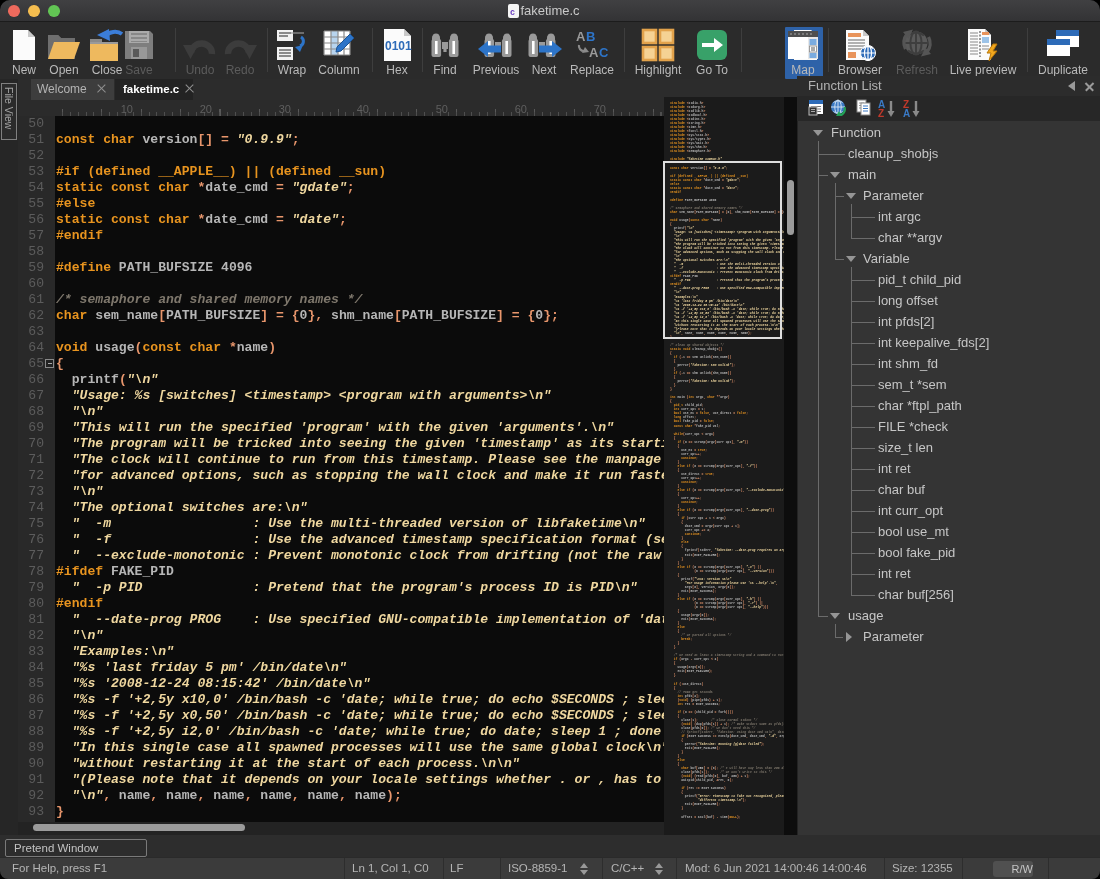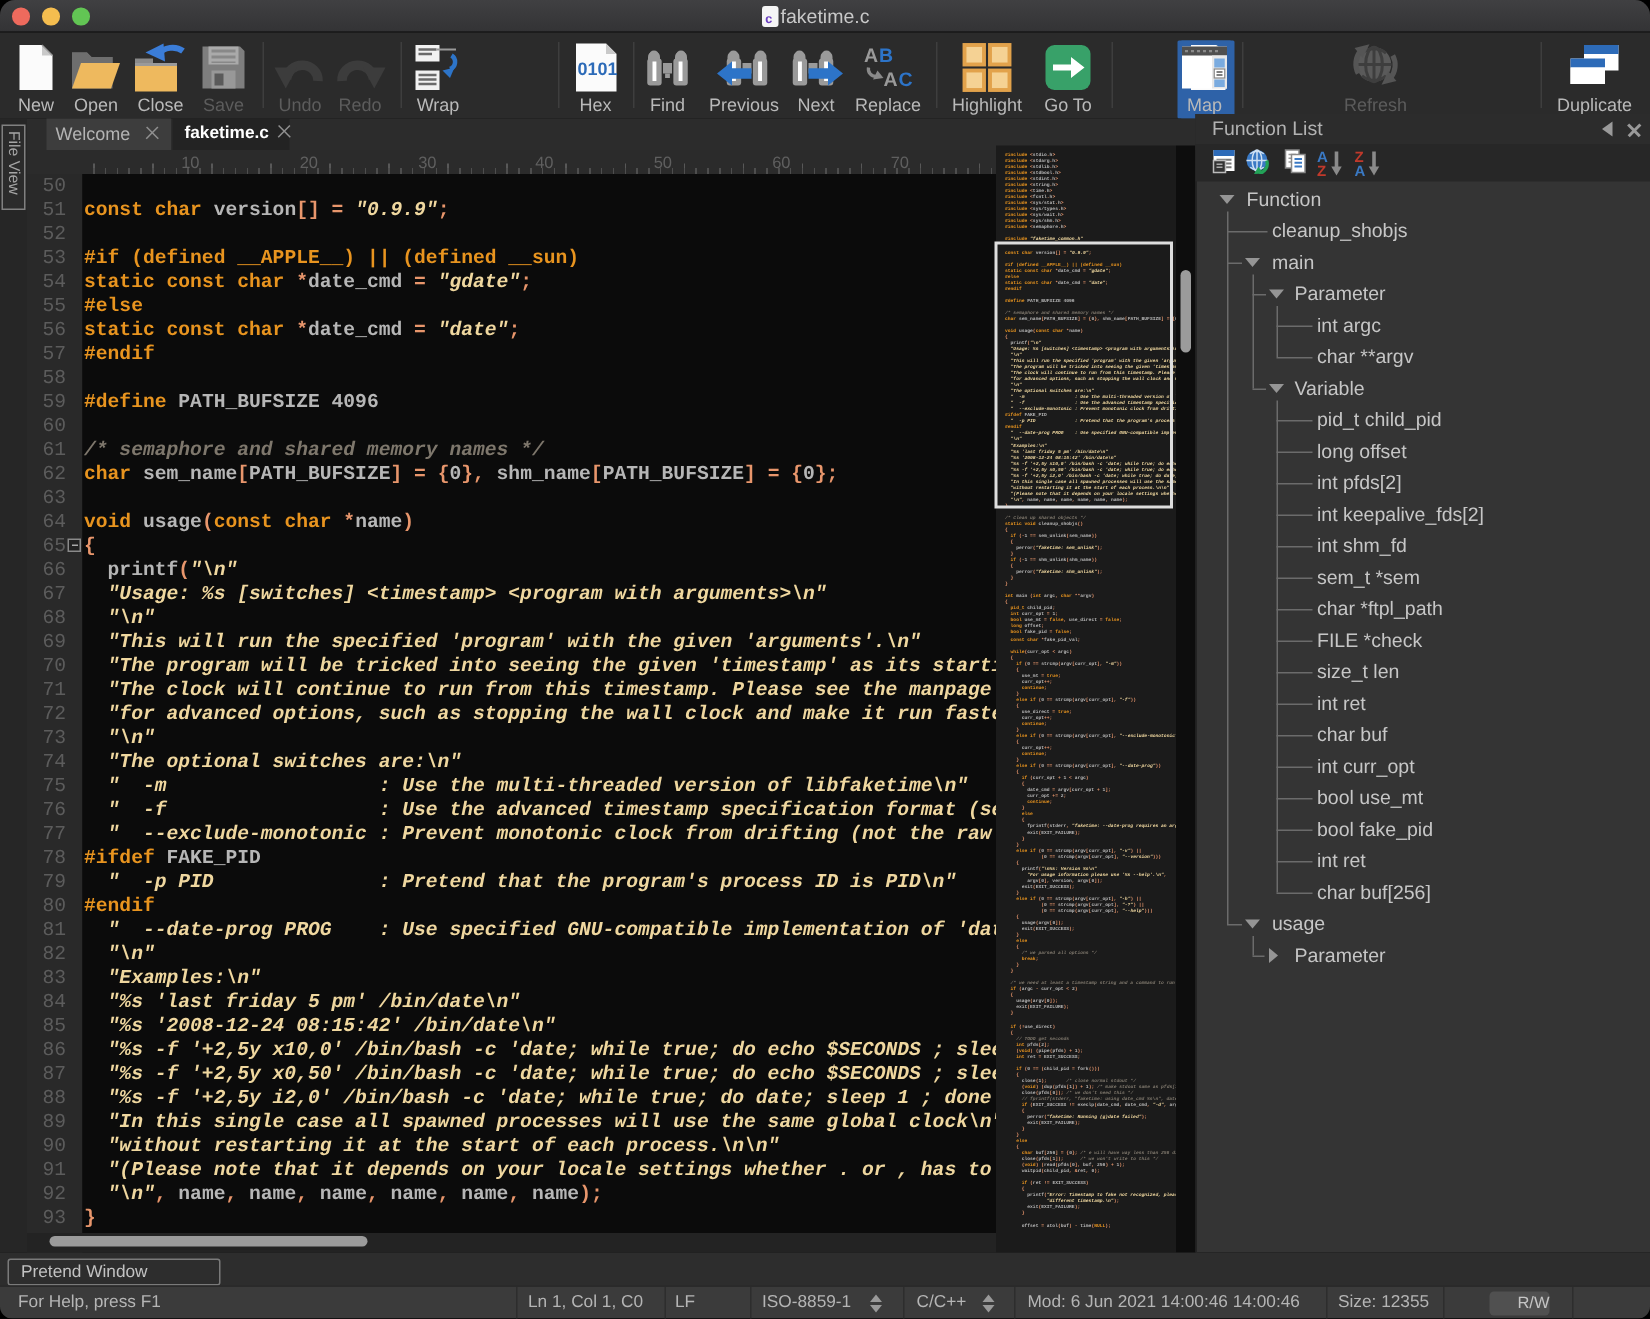--- a/index.html
+++ b/index.html
@@ -120,21 +120,21 @@
           <svg width="38" height="36" viewBox="0 0 38 36">
             <path d="M18 9 A 10 7.5 0 0 1 34 7" fill="none" stroke="#3b7dd8" stroke-width="4"></path>
             <path d="M9 8 L21 2 L22 14 Z" fill="#3b7dd8"></path>
             <path d="M2 12h12v4H2z" fill="#8a8a8a"></path>
             <path d="M2 15h28v19H2z" fill="#eeb95e"></path>
             <path d="M2 15h28v2H2z" fill="#9a9a9a"></path>
           </svg>
         </div>
         <div class="tlab">Close</div>
       </div>
-<div class="tbtn dis" style="left:114px;width:70px">
+<div class="tbtn dis" style="left:104px;width:70px">
         <div class="ticon">
           <svg width="32" height="32" viewBox="0 0 32 32">
             <path d="M2 2h25l3 3v25H2z" fill="#7e7e7e"></path>
             <path d="M6 2h20v12H6z" fill="#aaa"></path>
             <path d="M8 4h16v2H8zM8 8h16v2H8zM8 12h16v1H8z" fill="#888"></path>
             <path d="M8 18h16v12H8z" fill="#989898"></path>
             <path d="M10 20h6v8h-6z" fill="#5a5a5a"></path>
           </svg>
         </div>
         <div class="tlab">Save</div>
@@ -163,20 +163,32 @@
             <rect x="2" y="2" width="16" height="11" fill="#f2f2f2"></rect>
             <path d="M4 5h12M4 8h9" stroke="#6a6a6a" stroke-width="1.6"></path>
             <path d="M16 5h13" stroke="#9a9a9a" stroke-width="1.2"></path>
             <rect x="2" y="19" width="16" height="13" fill="#f2f2f2"></rect>
             <path d="M4 22h12M4 25h12M4 28h12" stroke="#6a6a6a" stroke-width="1.6"></path>
             <path d="M26 9 a5 5 0 0 1 -1 9" stroke="#2d74c8" stroke-width="3" fill="none"></path>
             <path d="M20 19 l8 -2 -3 7 z" fill="#2d74c8"></path>
           </svg>
         </div>
         <div class="tlab">Wrap</div>
+      </div>
+<div class="tbtn" style="left:301px;width:76px">
+        <div class="ticon">
+          <svg width="34" height="34" viewBox="0 0 34 34">
+            <rect x="2" y="3" width="26" height="24" fill="#fff"></rect>
+            <rect x="9" y="3" width="7" height="24" fill="#b8d4ee"></rect>
+            <path d="M2 3h26M2 9h26M2 15h26M2 21h26M2 27h26" stroke="#8a8a8a" stroke-width="1.2"></path>
+            <path d="M2 3v24M9 3v24M16 3v24M22 3v24M28 3v24" stroke="#8a8a8a" stroke-width="1.2"></path>
+            <path d="M28 6 l4 4 -13 13 -5 1 1 -5 z" fill="#2d74c8" stroke="#1d5494" stroke-width="1"></path>
+          </svg>
+        </div>
+        <div class="tlab">Column</div>
       </div>
 <div class="tbtn" style="left:362px;width:70px">
         <div class="ticon">
           <svg width="30" height="34" viewBox="0 0 30 34">
             <path d="M2 1h20l7 7v25H2z" fill="#fbfbfb"></path>
             <path d="M22 1l7 7h-7z" fill="#c9c9c9"></path>
             <text x="3" y="22" font-family="Liberation Sans" font-size="12" font-weight="bold" fill="#2d6bb8">0101</text>
           </svg>
         </div>
         <div class="tlab">Hex</div>
@@ -294,33 +306,63 @@
             <path d="M3 4h2M7 4h2M11 4h2M15 4h2M19 4h2M23 4h2" stroke="#8a8a8a" stroke-width="1.5"></path>
             <rect x="21" y="7" width="10" height="22" fill="#e8e8e8"></rect>
             <rect x="22.5" y="9" width="7" height="6" fill="#7aabdf"></rect>
             <rect x="22.5" y="16" width="7" height="6" fill="#fff" stroke="#888" stroke-width="0.8"></rect>
             <path d="M24 18h4M24 20h4" stroke="#555" stroke-width="1"></path>
             <rect x="22.5" y="23" width="7" height="5" fill="#7aabdf"></rect>
           </svg>
         </div>
         <div class="tlab">Map</div>
       </div>
+<div class="tbtn" style="left:820px;width:80px">
+        <div class="ticon">
+          <svg width="32" height="32" viewBox="0 0 32 32">
+            <path d="M2 1h17l6 6v24H2z" fill="#fbfbfb"></path>
+            <path d="M19 1l6 6h-6z" fill="#c9c9c9"></path>
+            <rect x="4" y="4" width="13" height="4" fill="#e8935a"></rect>
+            <path d="M4 11h17M4 14h17M4 17h17M4 20h17" stroke="#999" stroke-width="1.3"></path>
+            <rect x="4" y="23" width="8" height="6" fill="#e8935a"></rect>
+            <circle cx="24" cy="24" r="7.5" fill="#2d6bb8" stroke="#fff" stroke-width="1"></circle>
+            <path d="M16.5 24h15M24 16.5v15M19 19.5 a7 7 0 0 1 10 0M19 28.5 a7 7 0 0 0 10 0" stroke="#fff" stroke-width="1.2" fill="none"></path>
+            <ellipse cx="24" cy="24" rx="3.5" ry="7.5" fill="none" stroke="#fff" stroke-width="1.2"></ellipse>
+          </svg>
+        </div>
+        <div class="tlab">Browser</div>
+      </div>
 <div class="tbtn dis" style="left:877px;width:80px">
         <div class="ticon">
           <svg width="34" height="34" viewBox="0 0 34 34">
             <circle cx="16" cy="15" r="11.5" fill="#5a5a5a"></circle>
             <path d="M4.5 15h23M16 3.5v23M8 7.5 a12 12 0 0 1 16 0M8 22.5 a12 12 0 0 0 16 0" stroke="#3e3e3e" stroke-width="2" fill="none"></path>
             <ellipse cx="16" cy="15" rx="5.6" ry="11.5" fill="none" stroke="#3e3e3e" stroke-width="2"></ellipse>
             <path d="M28.5 9 A 13.5 13.5 0 0 1 27 24" fill="none" stroke="#555" stroke-width="3.4"></path>
             <path d="M21 28.5 l10 -2.5 -5.5 -6.5 z" fill="#555"></path>
             <path d="M5.5 21 A 13.5 13.5 0 0 1 7 6" fill="none" stroke="#555" stroke-width="3.4"></path>
             <path d="M13 1.5 l-10 2.5 5.5 6.5 z" fill="#555"></path>
           </svg>
         </div>
         <div class="tlab">Refresh</div>
+      </div>
+<div class="tbtn" style="left:933px;width:100px">
+        <div class="ticon">
+          <svg width="34" height="34" viewBox="0 0 34 34">
+            <path d="M2 1h17l6 6v25H2z" fill="#fbfbfb"></path>
+            <path d="M19 1l6 6h-6z" fill="#c9c9c9"></path>
+            <path d="M4 5h8M4 8h8M4 11h8M4 14h8M4 17h8M4 20h8M4 23h8M4 26h8" stroke="#8a8a8a" stroke-width="1.2"></path>
+            <path d="M14 3v26" stroke="#333" stroke-width="1" stroke-dasharray="2,1.5"></path>
+            <rect x="16" y="4" width="7" height="3" fill="#e8935a"></rect>
+            <rect x="16" y="9" width="7" height="6" fill="#9cc3e8"></rect>
+            <path d="M16 18h7M16 21h7" stroke="#8a8a8a" stroke-width="1.2"></path>
+            <path d="M27 16 l-6 9 h4 l-2 8 8 -10 h-4 l4 -7 z" fill="#f2a71e" stroke="#b87708" stroke-width="1"></path>
+          </svg>
+        </div>
+        <div class="tlab">Live preview</div>
       </div>
 <div class="tbtn" style="left:1018px;width:90px">
         <div class="ticon">
           <svg width="34" height="32" viewBox="0 0 34 32">
             <rect x="10" y="1" width="23" height="17" fill="#fff"></rect>
             <rect x="10" y="1" width="23" height="6" fill="#2d6bb8"></rect>
             <rect x="1" y="10" width="23" height="17" fill="#fff"></rect>
             <rect x="1" y="10" width="23" height="6" fill="#2d6bb8"></rect>
             <rect x="1" y="16" width="23" height="11" fill="#fff"></rect>
           </svg>

